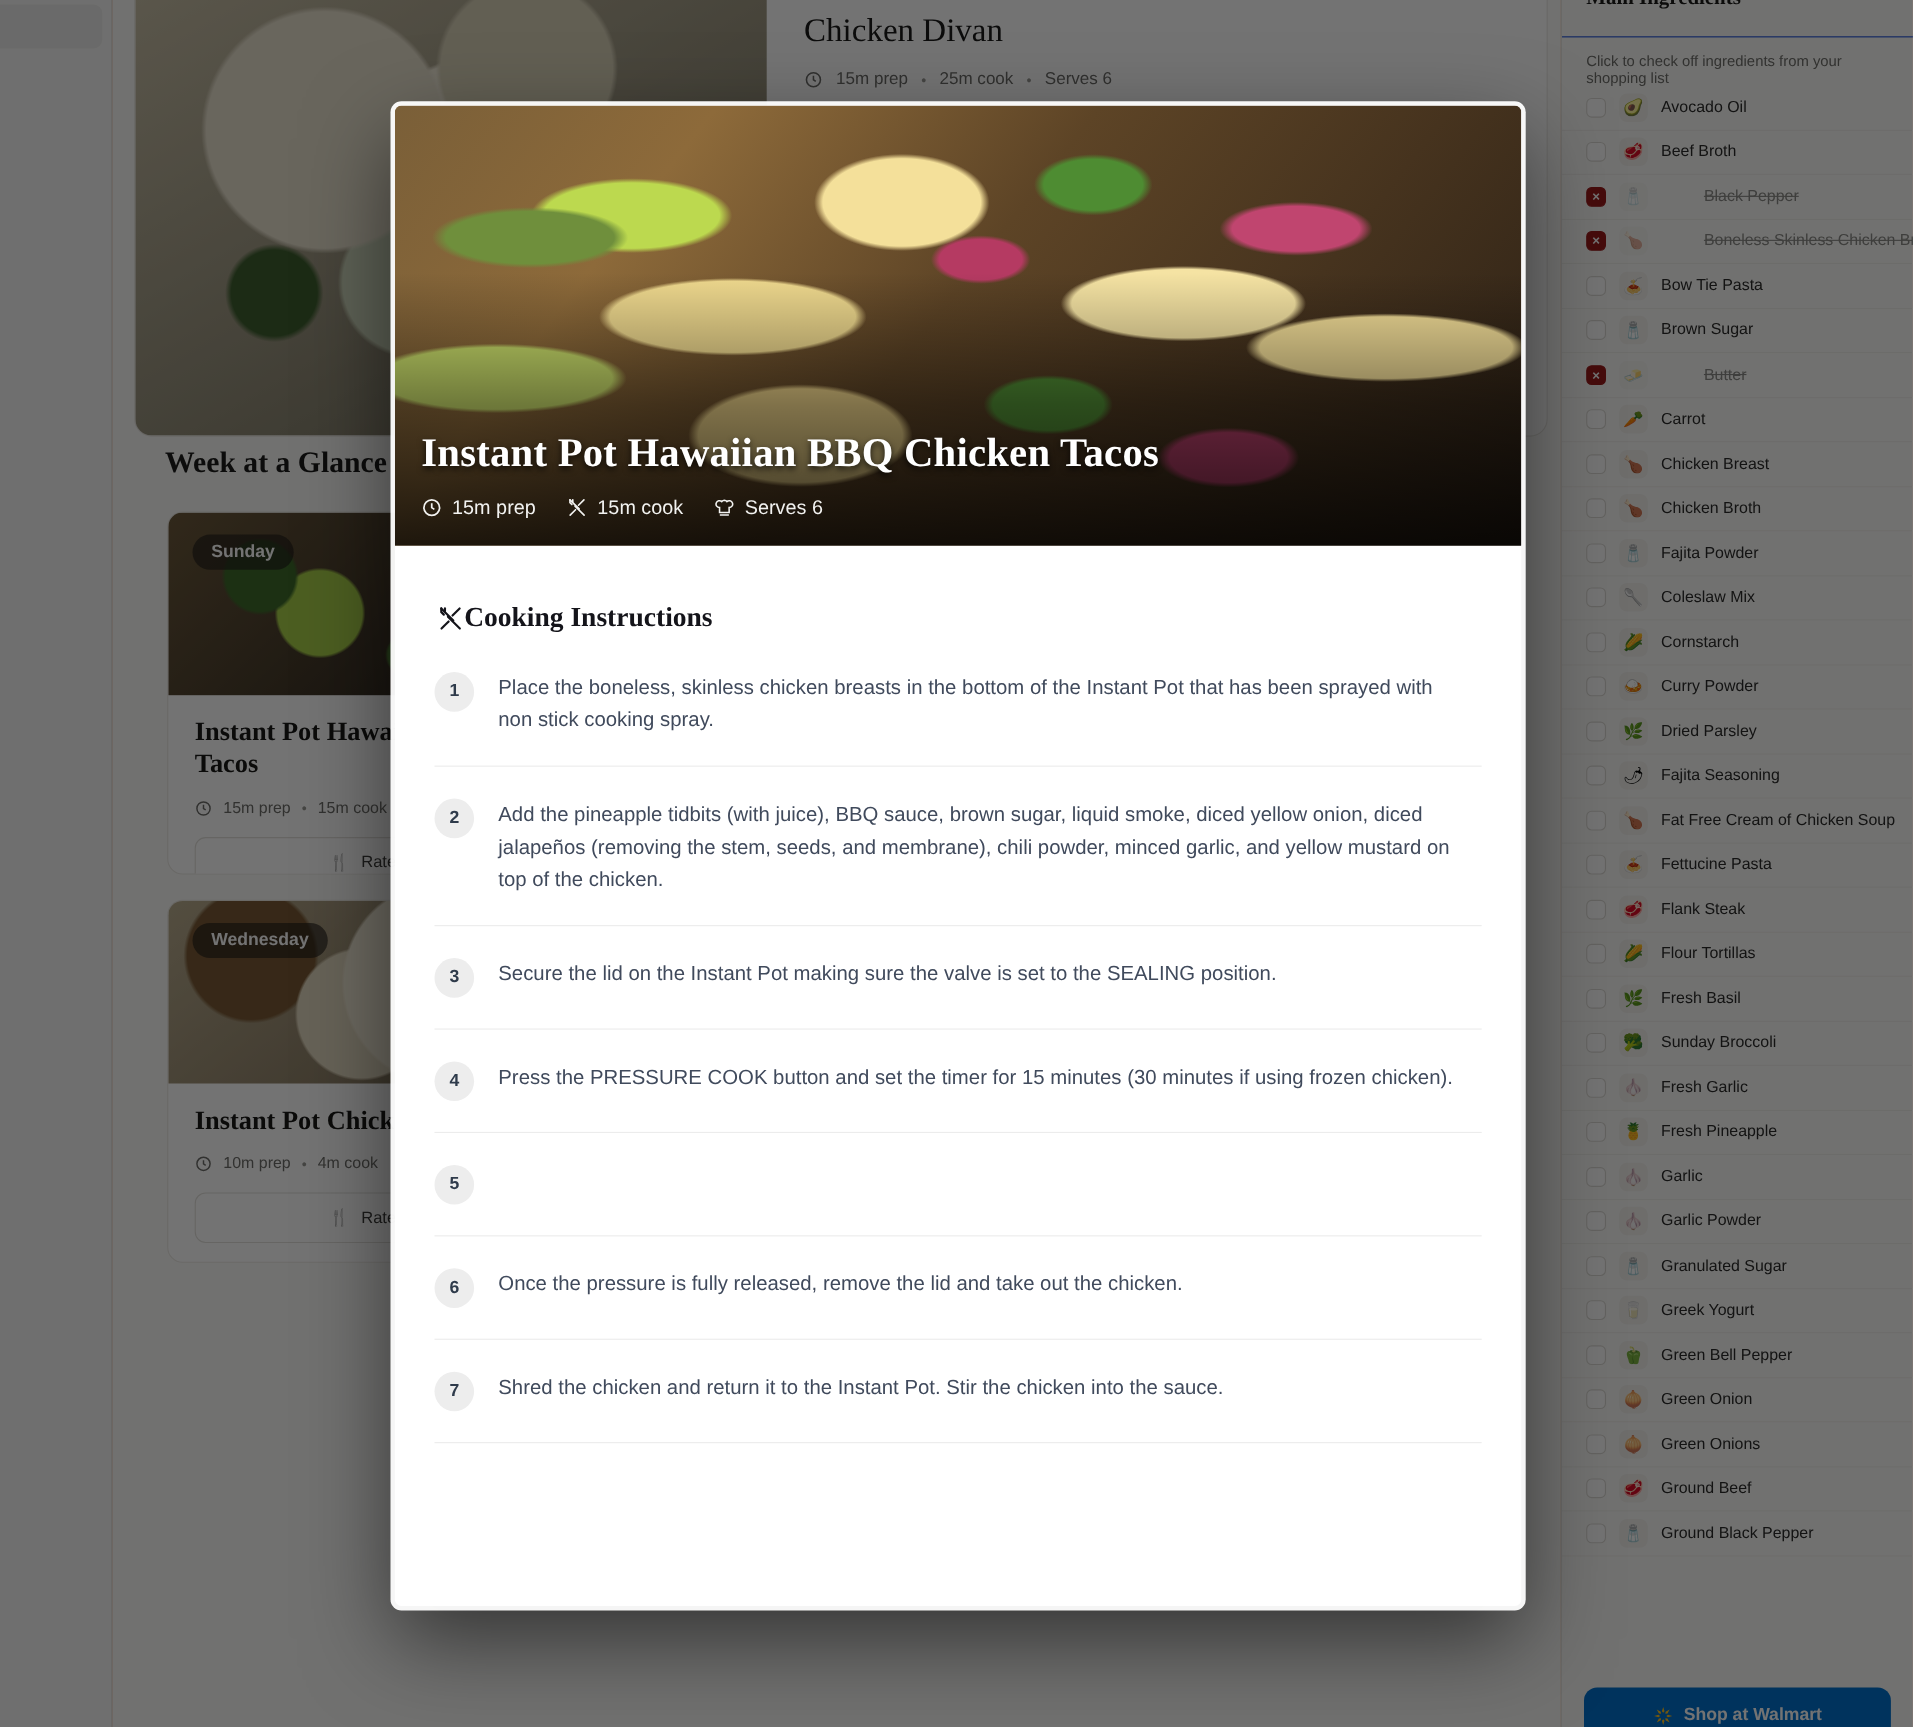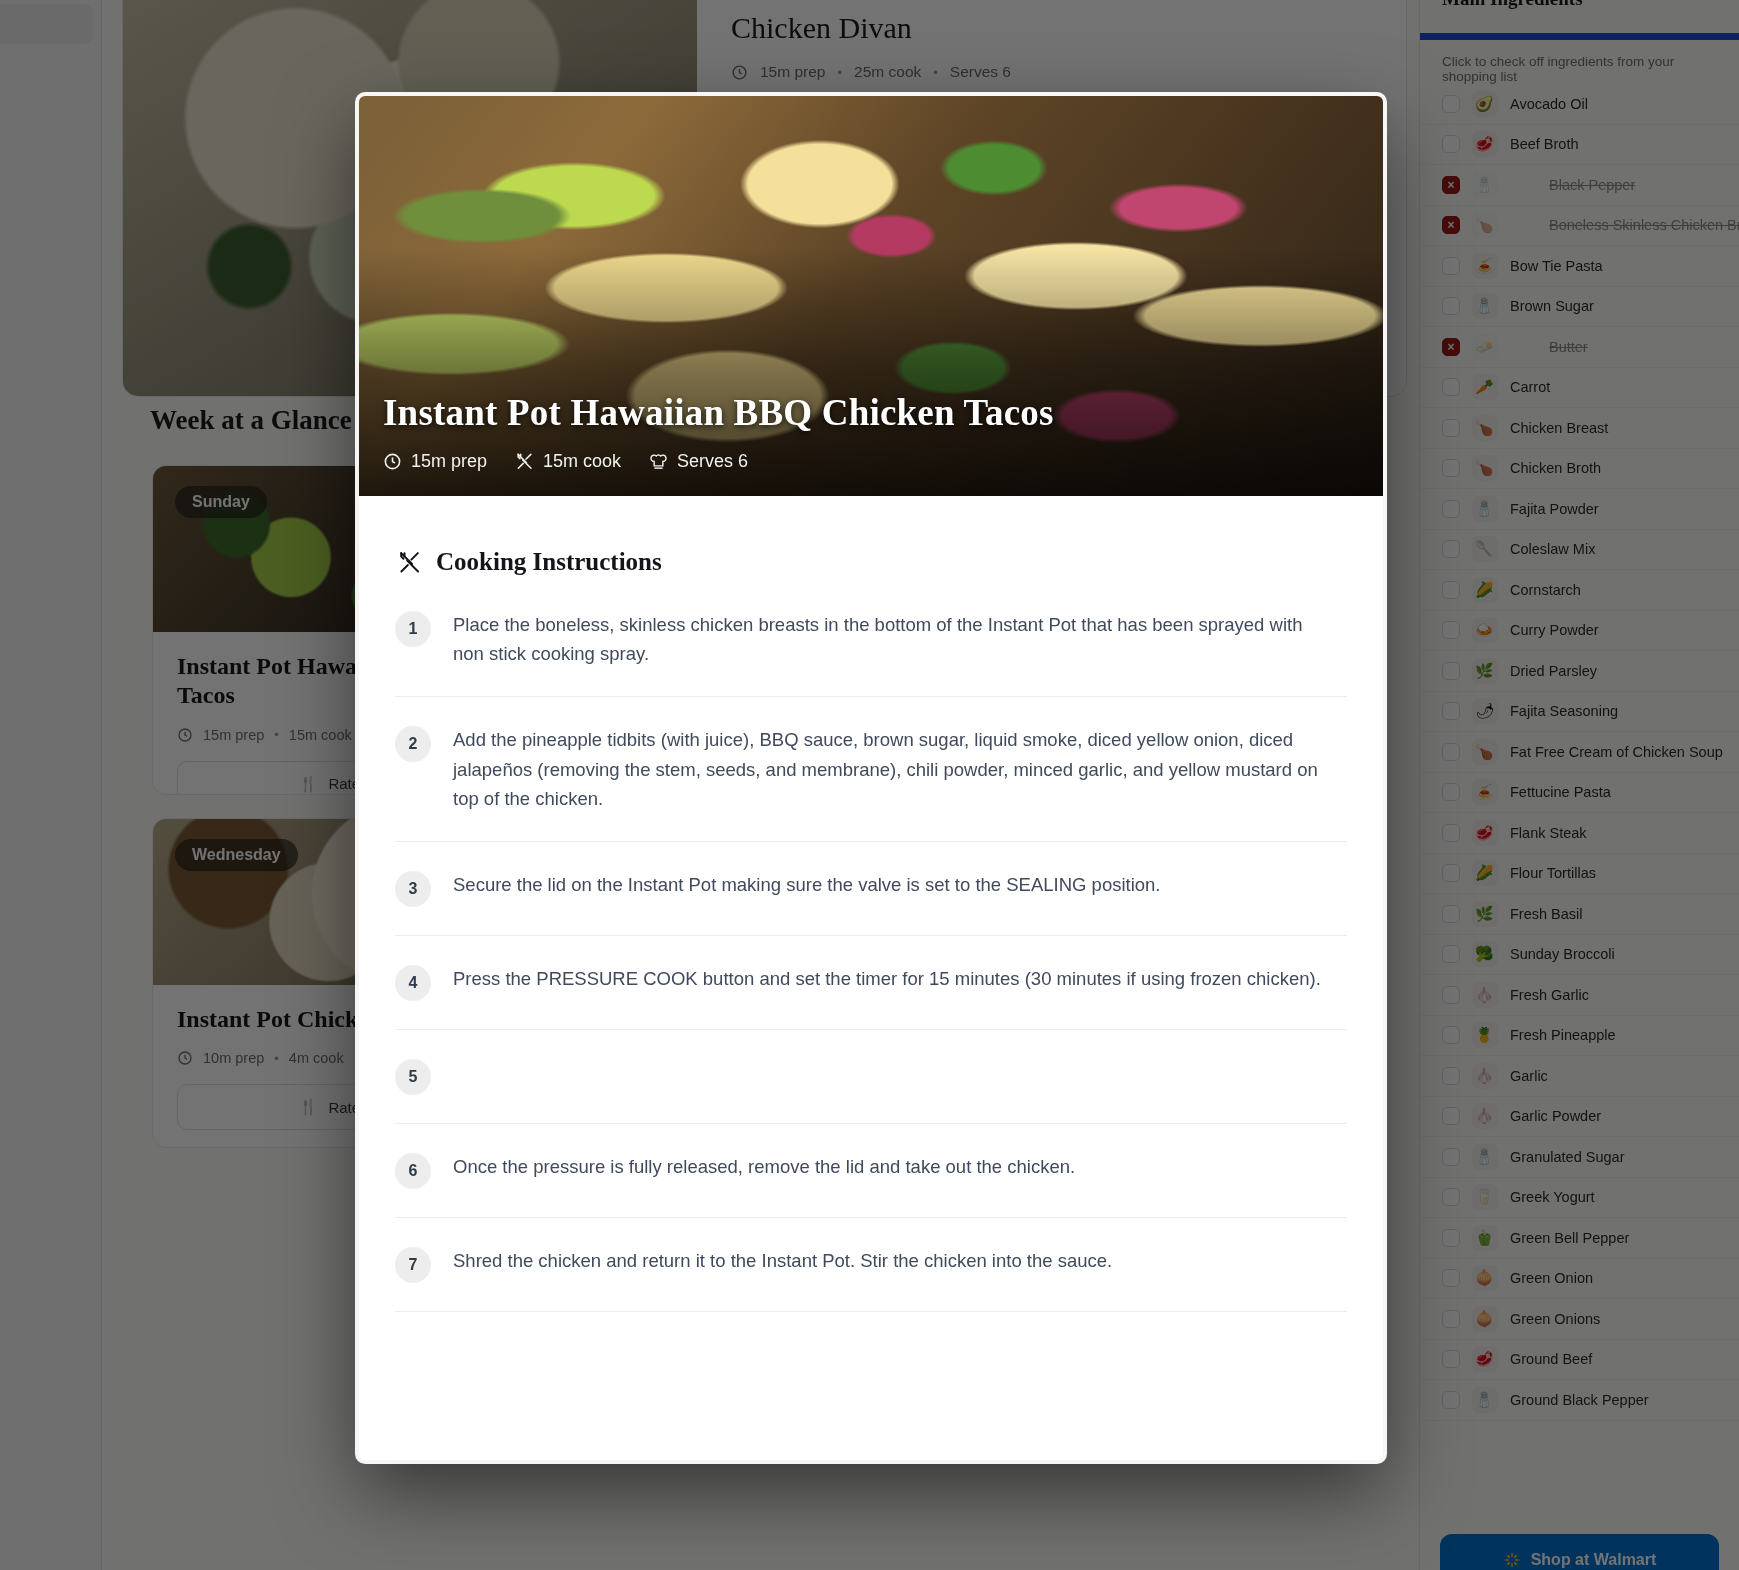--- a/index.html
+++ b/index.html
@@ -143,21 +143,21 @@
     overflow: hidden;
   }
   .rb-title {
     font-family: "Liberation Serif", serif;
     font-size: 19px; font-weight: 700; color: #1b1b1a;
     padding: 0 22px; margin-top: -12px;
   }
   .rb-sub {
     font-size: 13.5px; color: #6f6f6b;
     padding: 0 22px; margin-top: 23px;
-    border-top: 7px solid #1d4ed8; padding-top: 14px;
+    border-top: 1px solid #1d4ed8; padding-top: 14px;
   }
   .ing-row {
     display: flex; align-items: center; gap: 12px;
     height: 40.5px; padding: 0 22px;
     border-bottom: 1px solid #f0efeb;
   }
   .chk {
     width: 18px; height: 18px; flex: 0 0 18px;
     border: 1.5px solid #dcdad5; border-radius: 5px; background: #fff;
   }
@@ -234,21 +234,21 @@
   }
   .hero-meta {
     display: flex; align-items: center; gap: 28px;
     margin-top: 17px;
     color: #f2f2f0; font-size: 18px;
   }
   .hero-meta .it { display: flex; align-items: center; gap: 9px; }
 
   #modal-body { flex: 1; overflow: hidden; padding: 52px 36px 0 36px; }
   .sect-head {
-    display: flex; align-items: center; gap: 14px;
+    display: flex; align-items: center; 
     font-family: "Liberation Serif", serif;
     font-size: 25px; font-weight: 700; color: #14141a;
     margin-left: 2px;
   }
   .steps { margin-top: 28px; }
   .step {
     display: flex; gap: 22px; align-items: flex-start;
     padding: 28px 0 28px 0;
     border-bottom: 1px solid #ececec;
   }

